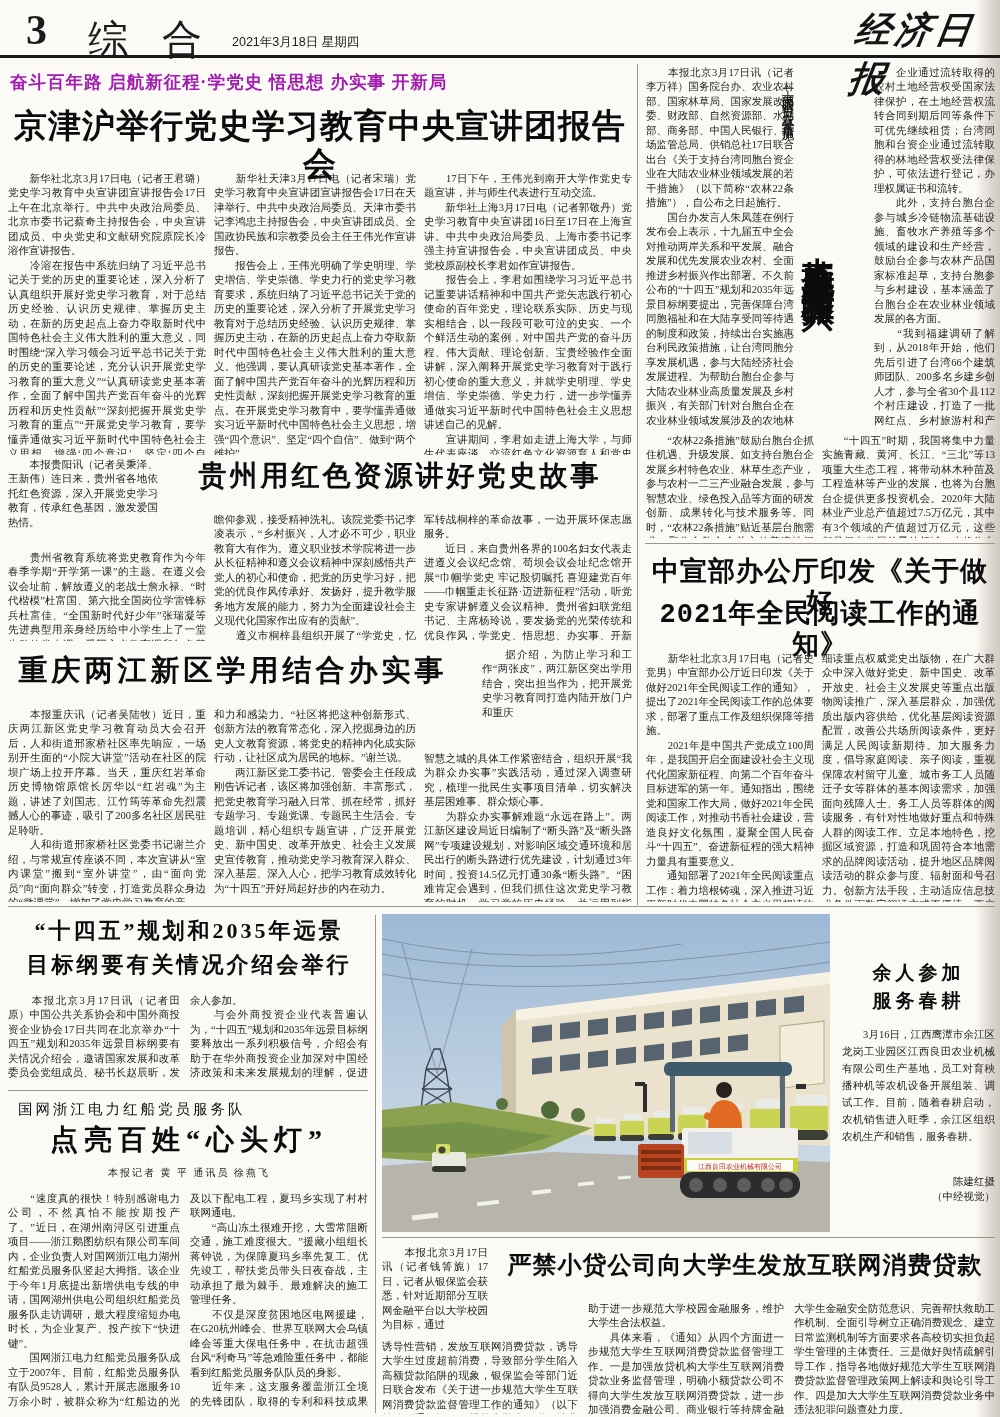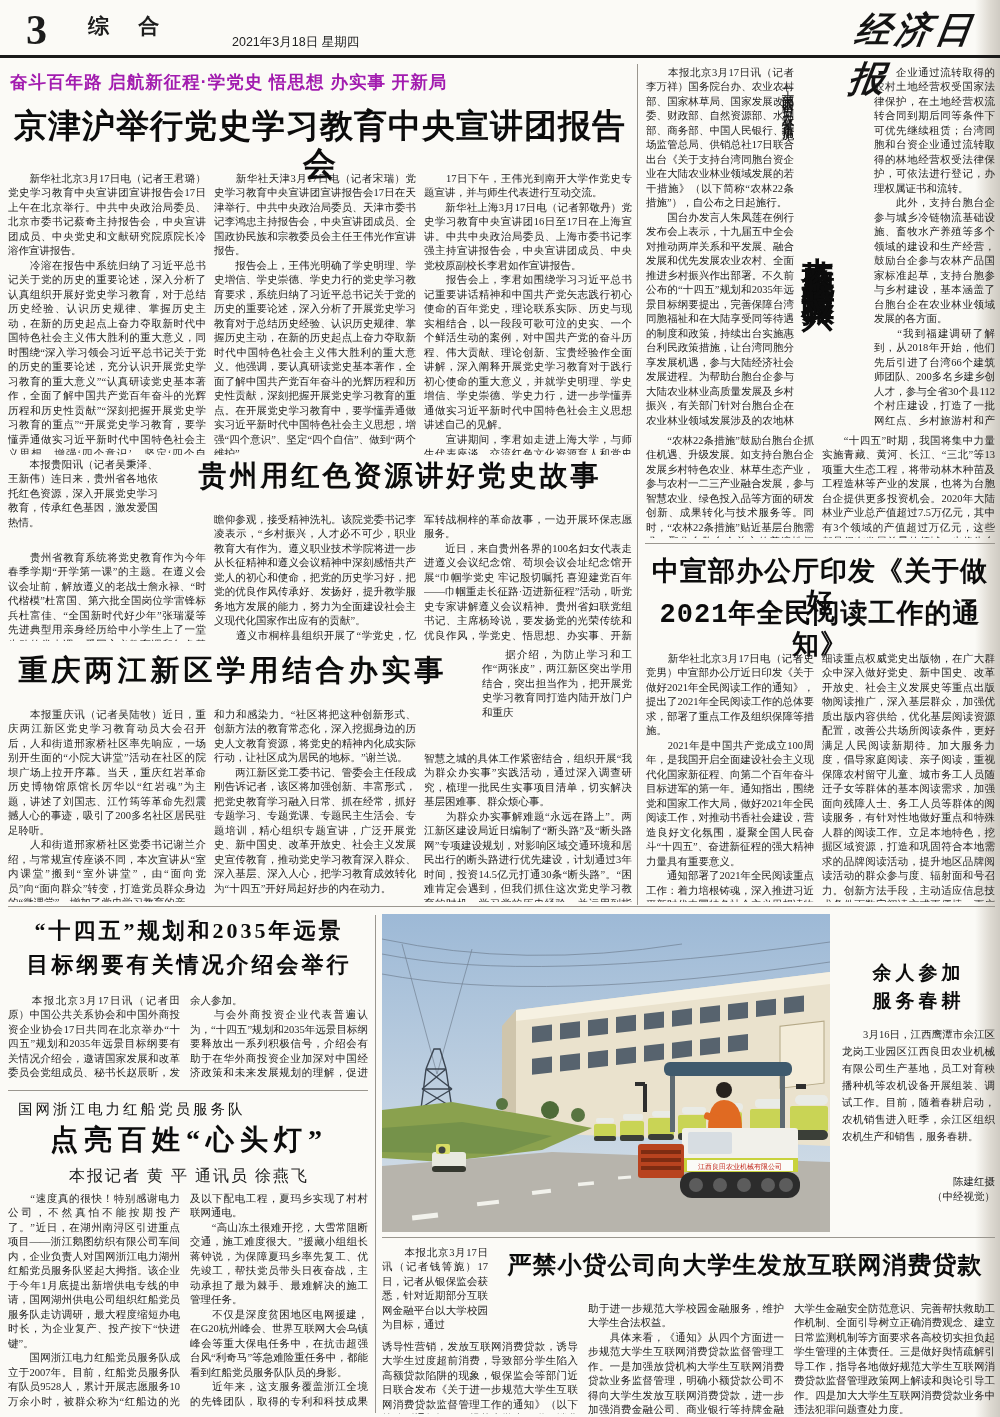--- a/index.html
+++ b/index.html
@@ -17,21 +17,21 @@
   .credit{ text-align:right;font-size:10.5px;line-height:1.5;}
   .pagebg{position:absolute;inset:0;background:linear-gradient(90deg,#fbfaf6 0%,#fbfaf6 97.5%,#dedad2 99%,#cfcbc3 100%);}
 </style>
 </head>
 <body>
 
 <div class="pagebg"></div>
 
 <div class="abs" style="left:0;top:0;width:1000px;height:58px;">
   <span class="abs" style="left:26px;top:6px;font-size:42px;font-weight:700;font-family:'Liberation Serif',serif;">3</span>
-  <span class="abs" style="left:88px;top:12px;font-size:21px;font-weight:700;letter-spacing:12px;font-family:'Liberation Serif',serif;">综 合</span>
+  <span class="abs" style="left:88px;top:12px;font-size:40px;font-weight:400;letter-spacing:12px;font-family:'Liberation Serif',serif;">综 合</span>
   <span class="abs" style="left:232px;top:34px;font-size:12.5px;font-family:'Liberation Sans',sans-serif;color:#222;">2021年3月18日 星期四</span>
   <span class="abs" style="left:852px;top:6px;font-size:36px;font-weight:700;font-style:italic;transform:skewX(-8deg);letter-spacing:4px;font-family:'Liberation Serif',serif;color:#141414;">经济日报</span>
 </div>
 <div class="abs" style="left:0;top:55px;width:1000px;height:3px;background:#1a1a1a;"></div>
 
 <div class="abs kicker-red" style="left:10px;top:70px;font-size:17.5px;letter-spacing:1px;">奋斗百年路 启航新征程·学党史 悟思想 办实事 开新局</div>
 
 <div class="abs headline" style="left:8px;top:108px;width:624px;font-size:33px;letter-spacing:1px;">京津沪举行党史学习教育中央宣讲团报告会</div>
 <div class="abs body-text" style="left:8px;top:172px;width:198px;height:283px;">　　新华社北京3月17日电（记者王君璐）党史学习教育中央宣讲团宣讲报告会17日上午在北京举行。中共中央政治局委员、北京市委书记蔡奇主持报告会，中央宣讲团成员、中央党史和文献研究院原院长冷溶作宣讲报告。
 　　冷溶在报告中系统归纳了习近平总书记关于党的历史的重要论述，深入分析了认真组织开展好党史学习教育，对于总结历史经验、认识历史规律、掌握历史主动，在新的历史起点上奋力夺取新时代中国特色社会主义伟大胜利的重大意义，同时围绕“深入学习领会习近平总书记关于党的历史的重要论述，充分认识开展党史学习教育的重大意义”“认真研读党史基本著作，全面了解中国共产党百年奋斗的光辉历程和历史性贡献”“深刻把握开展党史学习教育的重点”“开展党史学习教育，要学懂弄通做实习近平新时代中国特色社会主义思想，增强‘四个意识’、坚定‘四个自信’、做到‘两个维护’”四个方面进行了系统讲解。北京市党政机关干部2300余人分别在主会场和分会场参加了报告会。
@@ -92,21 +92,21 @@
 
 <div class="abs headline" style="left:8px;top:918px;width:362px;font-size:22px;letter-spacing:3px;">“十四五”规划和2035年远景</div>
 <div class="abs headline" style="left:8px;top:952px;width:362px;font-size:22px;letter-spacing:3px;">目标纲要有关情况介绍会举行</div>
 <div class="abs body-text" style="left:8px;top:994px;width:172px;height:88px;">　　本报北京3月17日讯（记者田原）中国公共关系协会和中国外商投资企业协会17日共同在北京举办“十四五”规划和2035年远景目标纲要有关情况介绍会，邀请国家发展和改革委员会党组成员、秘书长赵辰昕，发展战略和规划司、政策研究室有关负责人为在华外商投资企业进行专题介绍。在华外商投资企业代表200</div>
 <div class="abs body-text" style="left:190px;top:994px;width:178px;height:88px;">余人参加。
 　　与会外商投资企业代表普遍认为，“十四五”规划和2035年远景目标纲要释放出一系列积极信号，介绍会有助于在华外商投资企业加深对中国经济政策和未来发展规划的理解，促进业务拓展，更加坚定了外商投资企业扎根中国长期发展的信心。</div>
 <div class="abs rule-h" style="left:8px;top:1090px;width:360px;"></div>
 
 <div class="abs" style="left:18px;top:1100px;font-size:14.5px;letter-spacing:3px;font-family:'Liberation Serif',serif;color:#111;text-align:center;">国网浙江电力红船党员服务队</div>
 <div class="abs headline" style="left:8px;top:1124px;width:362px;font-size:28px;letter-spacing:6px;">点亮百姓“心头灯”</div>
-<div class="abs" style="left:8px;top:1166px;width:362px;text-align:center;font-size:16px;letter-spacing:2px;font-family:'Liberation Serif',serif;">本报记者 黄 平 通讯员 徐燕飞</div>
+<div class="abs" style="left:8px;top:1166px;width:362px;text-align:center;font-size:10px;letter-spacing:2px;font-family:'Liberation Serif',serif;">本报记者 黄 平 通讯员 徐燕飞</div>
 <div class="abs body-text" style="left:8px;top:1192px;width:172px;height:218px;">　　“速度真的很快！特别感谢电力公司，不然真怕不能按期投产了。”近日，在湖州南浔区引进重点项目——浙江鹅图纺织有限公司车间内，企业负责人对国网浙江电力湖州红船党员服务队竖起大拇指。该企业于今年1月底提出新增供电专线的申请，国网湖州供电公司组织红船党员服务队走访调研，最大程度缩短办电时长，为企业复产、投产按下“快进键”。
 　　国网浙江电力红船党员服务队成立于2007年。目前，红船党员服务队有队员9528人，累计开展志愿服务10万余小时，被群众称为“红船边的光明使者”。日前，中宣部命名表彰了第六批全国学雷锋活动示范点，红船党员服务队入选。
 　　西藏那曲市嘉黎县夏玛乡赤雄普村平均海拔4890米，在国网湖州供电公司的对口帮扶下，嘉黎县提前完成夏玛乡10千伏</div>
 <div class="abs body-text" style="left:190px;top:1192px;width:178px;height:218px;">及以下配电工程，夏玛乡实现了村村联网通电。
 　　“高山冻土很难开挖，大雪常阻断交通，施工难度很大。”援藏小组组长蒋钟说，为保障夏玛乡率先复工、优先竣工，帮扶党员带头日夜奋战，主动承担了最为棘手、最难解决的施工管理任务。
 　　不仅是深度贫困地区电网援建，在G20杭州峰会、世界互联网大会乌镇峰会等重大保电任务中，在抗击超强台风“利奇马”等急难险重任务中，都能看到红船党员服务队队员的身影。
 　　近年来，这支服务覆盖浙江全境的先锋团队，取得的专利和科技成果数量屡创新高。去年疫情期间，服务队还研发了全国首个“电力大数据+网格化防控”模型助力社区精准防疫；首创“转供电费码”破除信息壁垒；创新试点“电力复工指数”，并在全国推广。</div>
 
 <div class="abs rule-v" style="left:375px;top:915px;height:498px;"></div>
 

